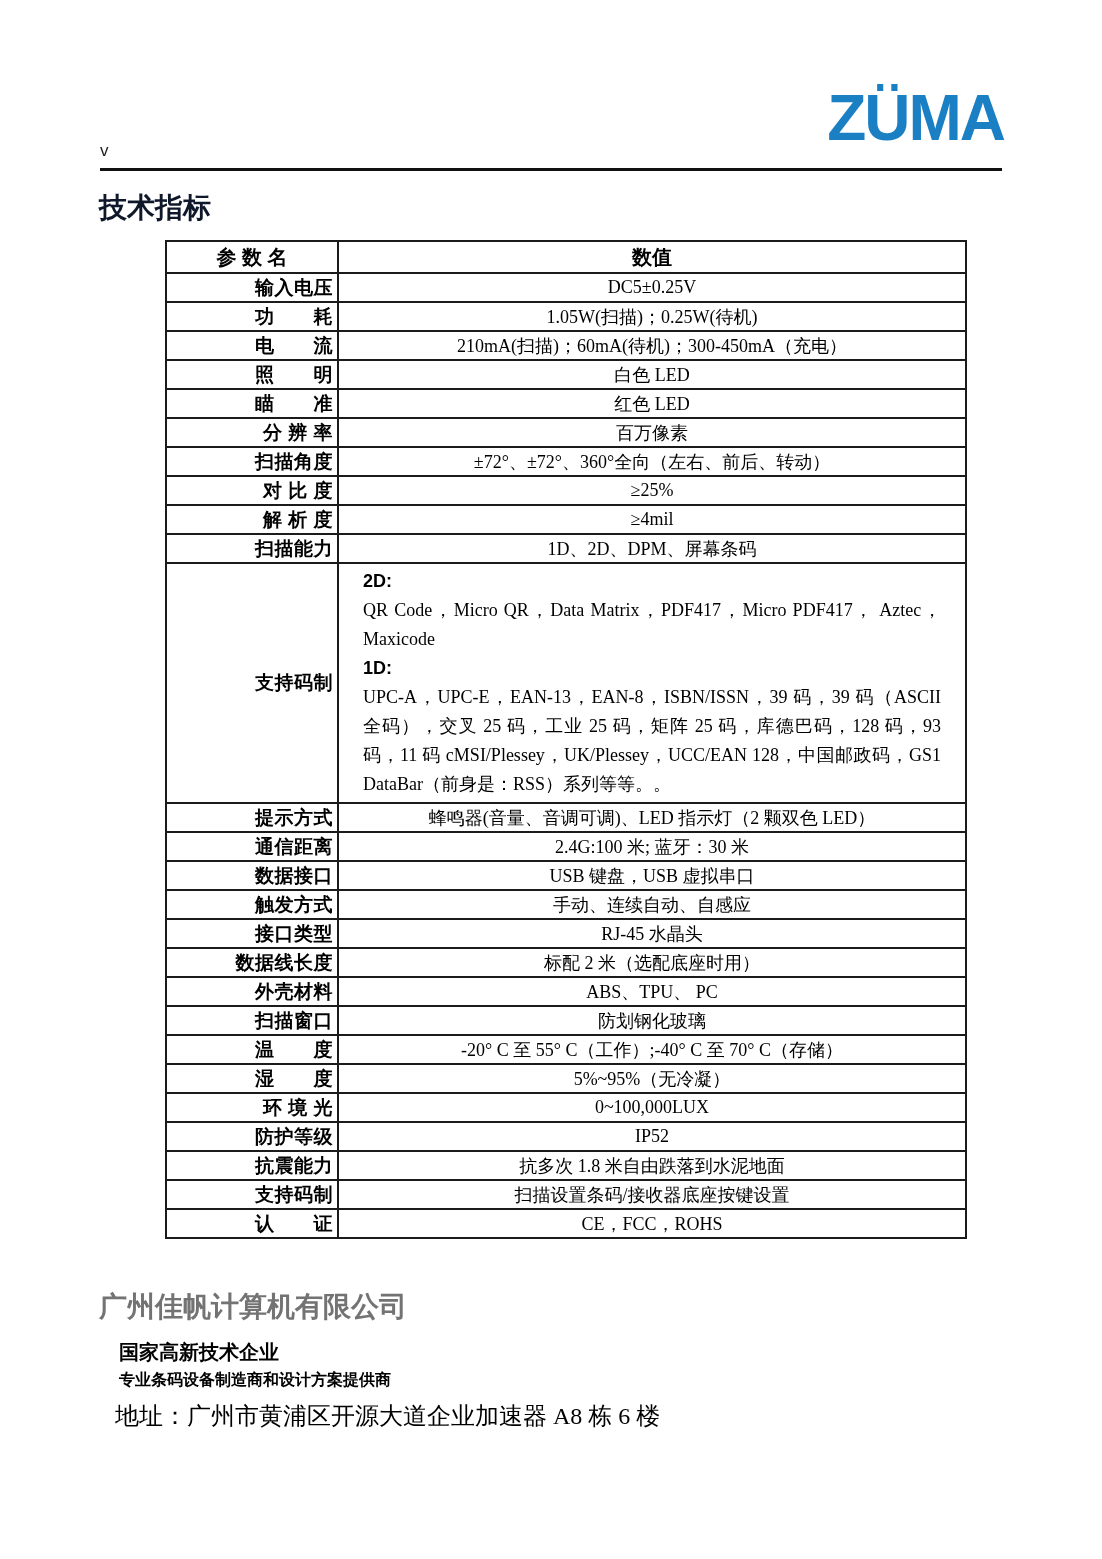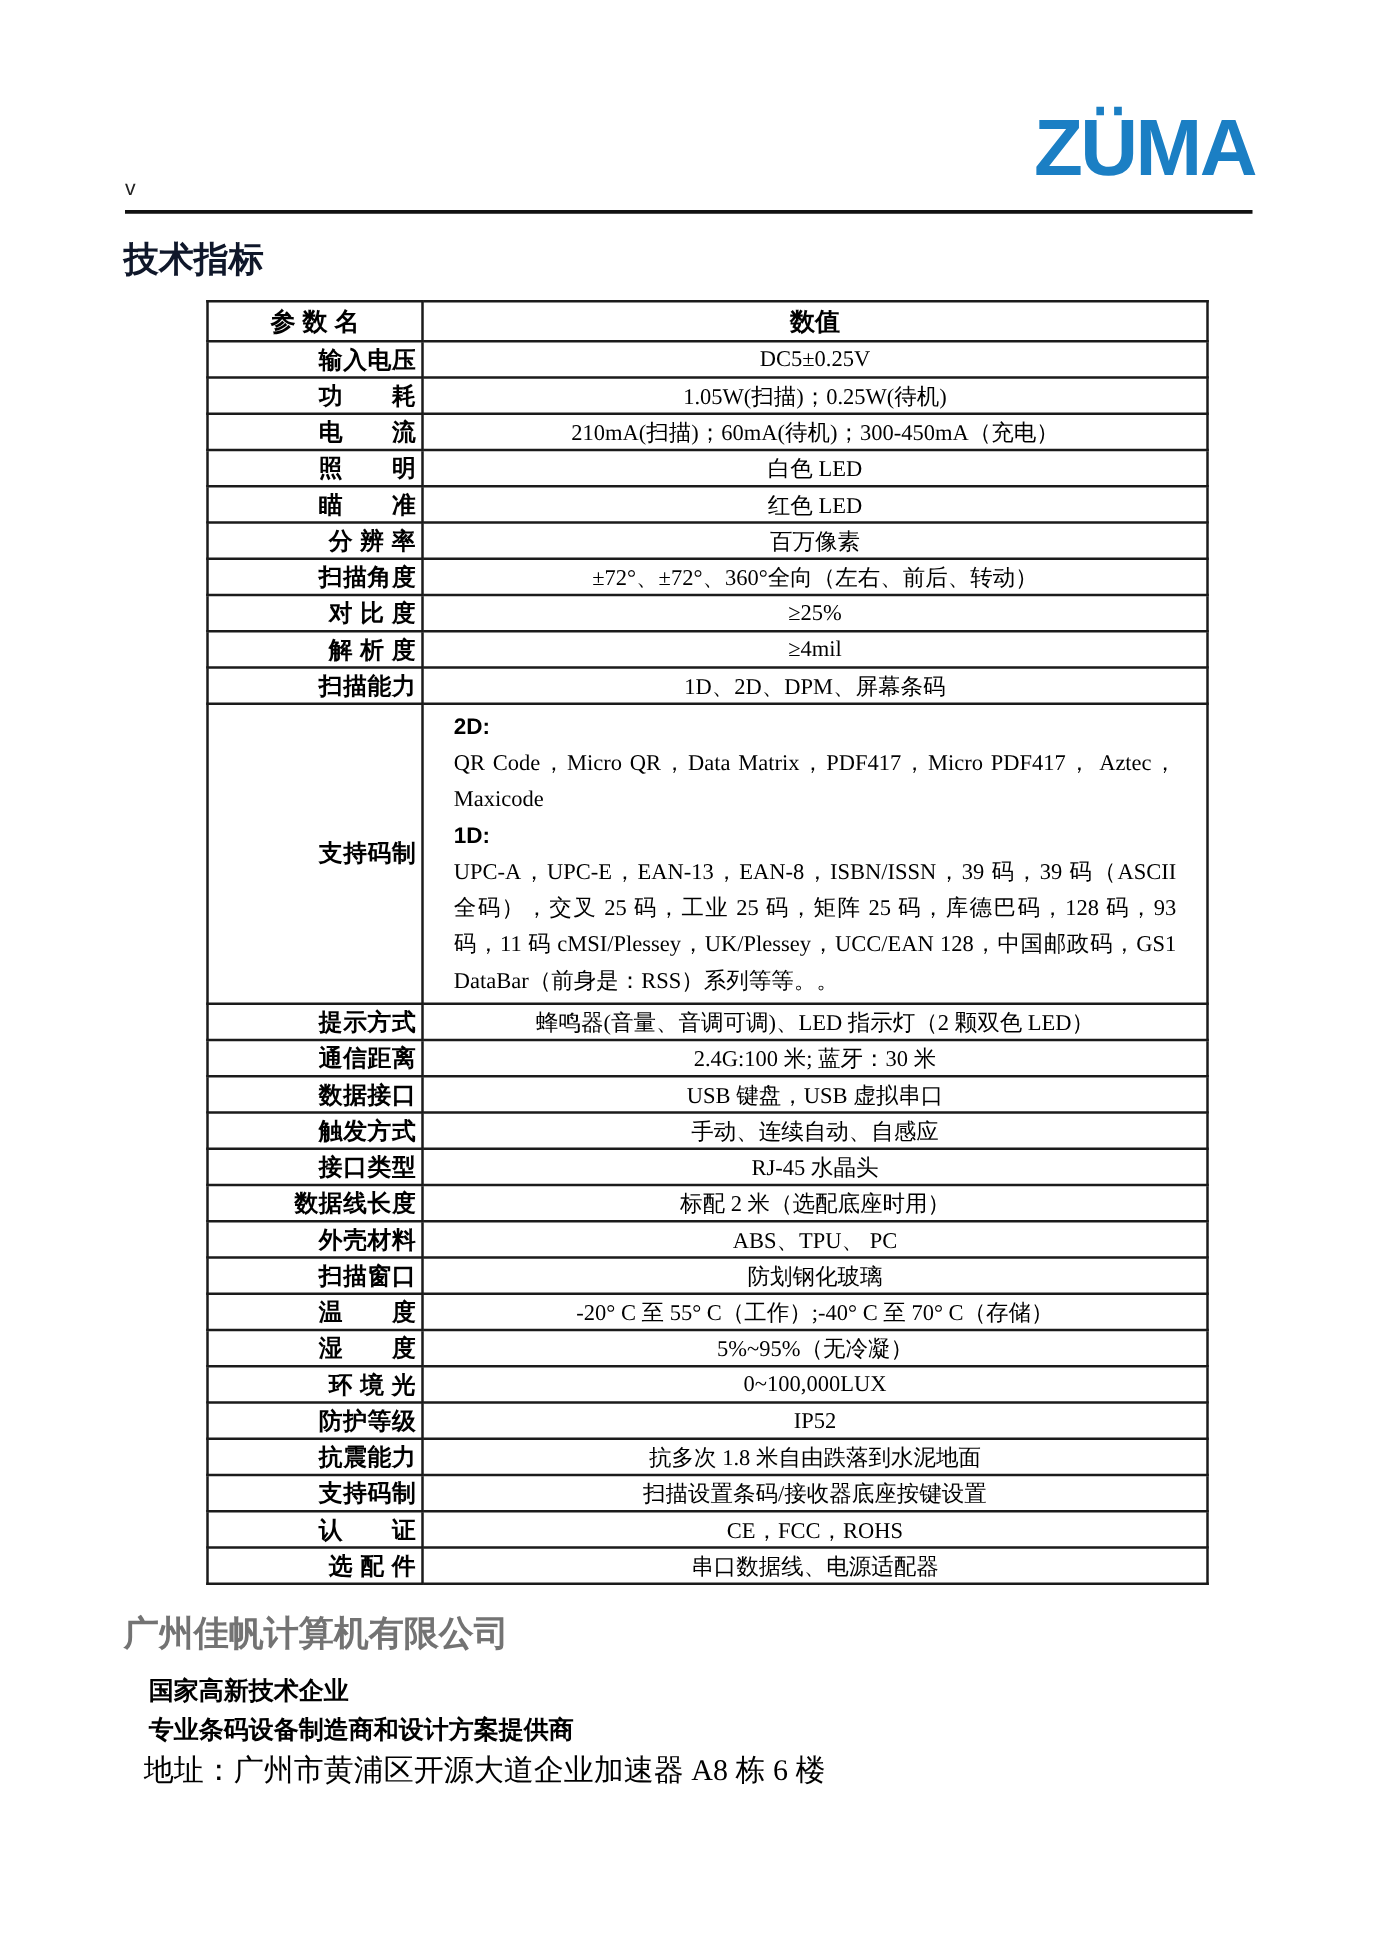--- a/index.html
+++ b/index.html
@@ -67,21 +67,21 @@
   .company-name {
     position:absolute; left:99px; top:1288px;
     font-size:28px; font-weight:bold;
   }
   .tagline1 {
     position:absolute; left:119px; top:1339px;
     font-size:20px; font-weight:bold;
   }
   .tagline2 {
     position:absolute; left:119px; top:1370px;
-    font-size:20px; font-weight:bold;
+    font-size:16px; font-weight:bold;
   }
   .address {
     position:absolute; left:115px; top:1400px;
     font-family:"Liberation Serif", serif;
     font-size:24px;
   }
 </style>
 </head>
 <body>
 
@@ -209,24 +209,20 @@
           <td class="value-cell">抗多次 1.8 米自由跌落到水泥地面</td>
         </tr>
         <tr>
           <th class="label-cell">支持码制</th>
           <td class="value-cell">扫描设置条码/接收器底座按键设置</td>
         </tr>
         <tr>
           <th class="label-cell">认　　证</th>
           <td class="value-cell">CE，FCC，ROHS</td>
         </tr>
-        <tr>
-          <th class="label-cell">选 配 件</th>
-          <td class="value-cell">串口数据线、电源适配器</td>
-        </tr>
       </tbody>
   </table>
 
   <div class="company-name" style="color: #737373;">广州佳帆计算机有限公司</div>
 
   <div class="tagline1">国家高新技术企业</div>
 
   <div class="tagline2">专业条码设备制造商和设计方案提供商</div>
 
   <div class="address">地址：广州市黄浦区开源大道企业加速器 A8 栋 6 楼</div>

